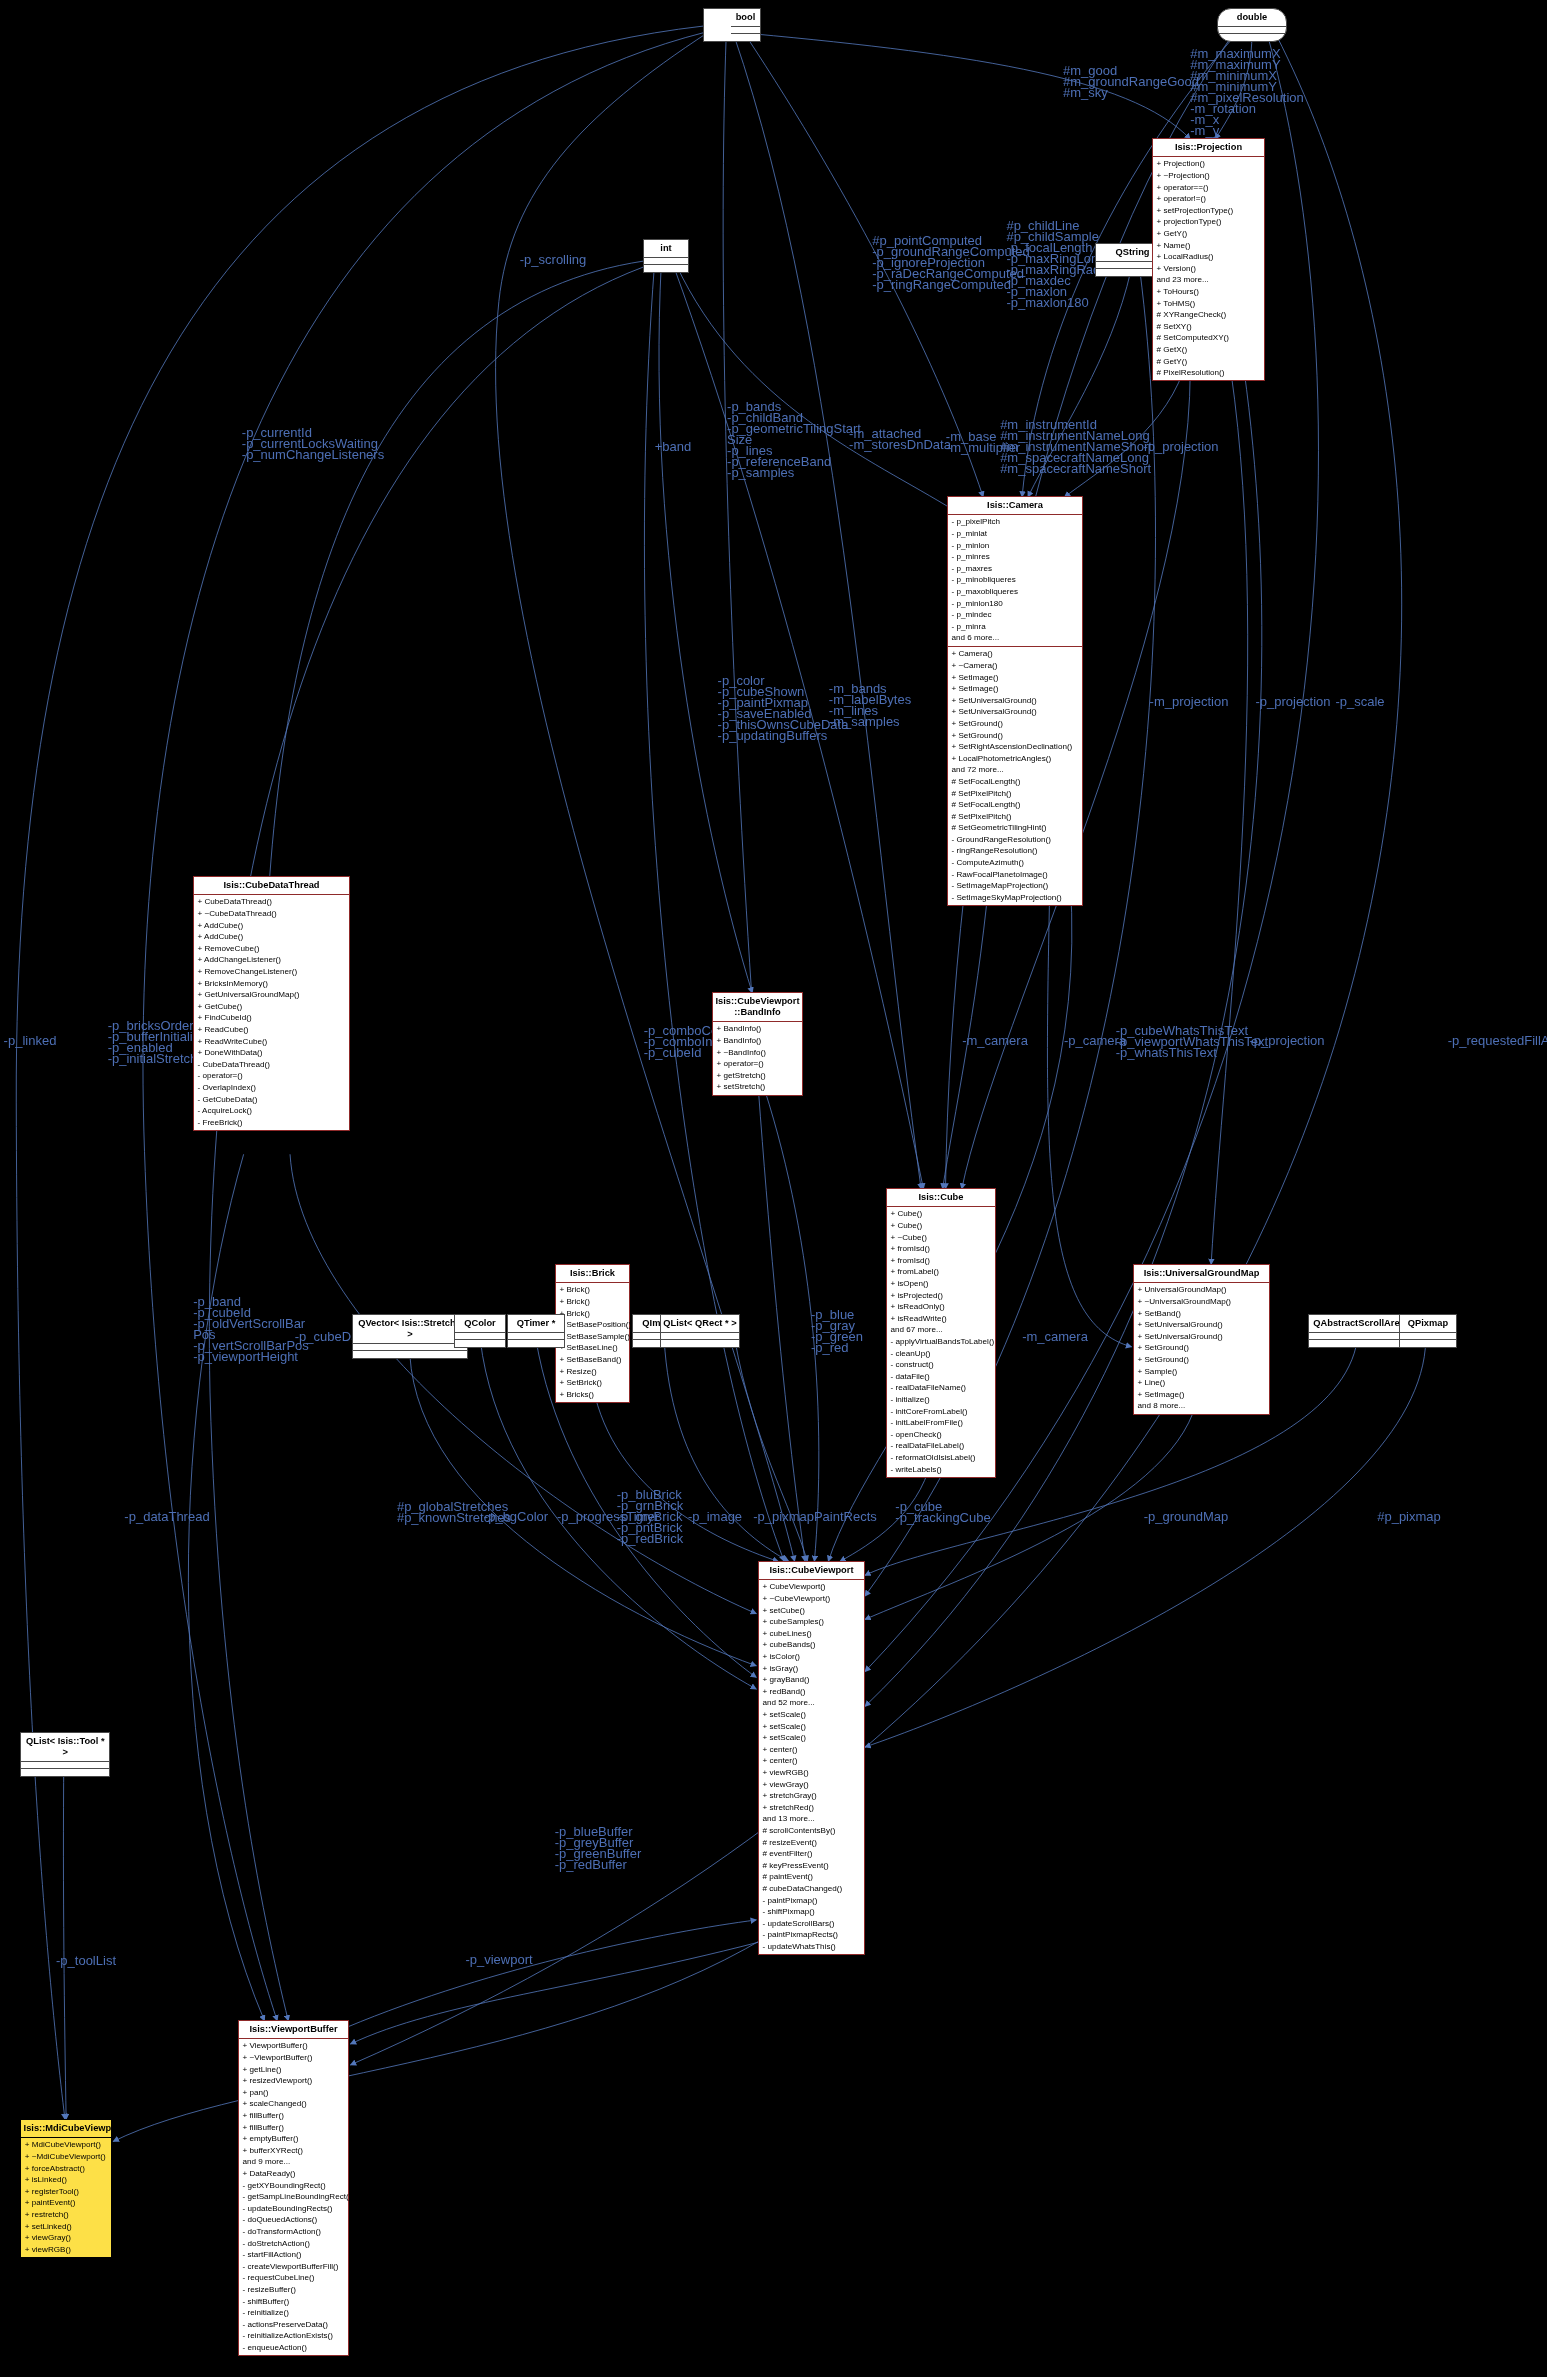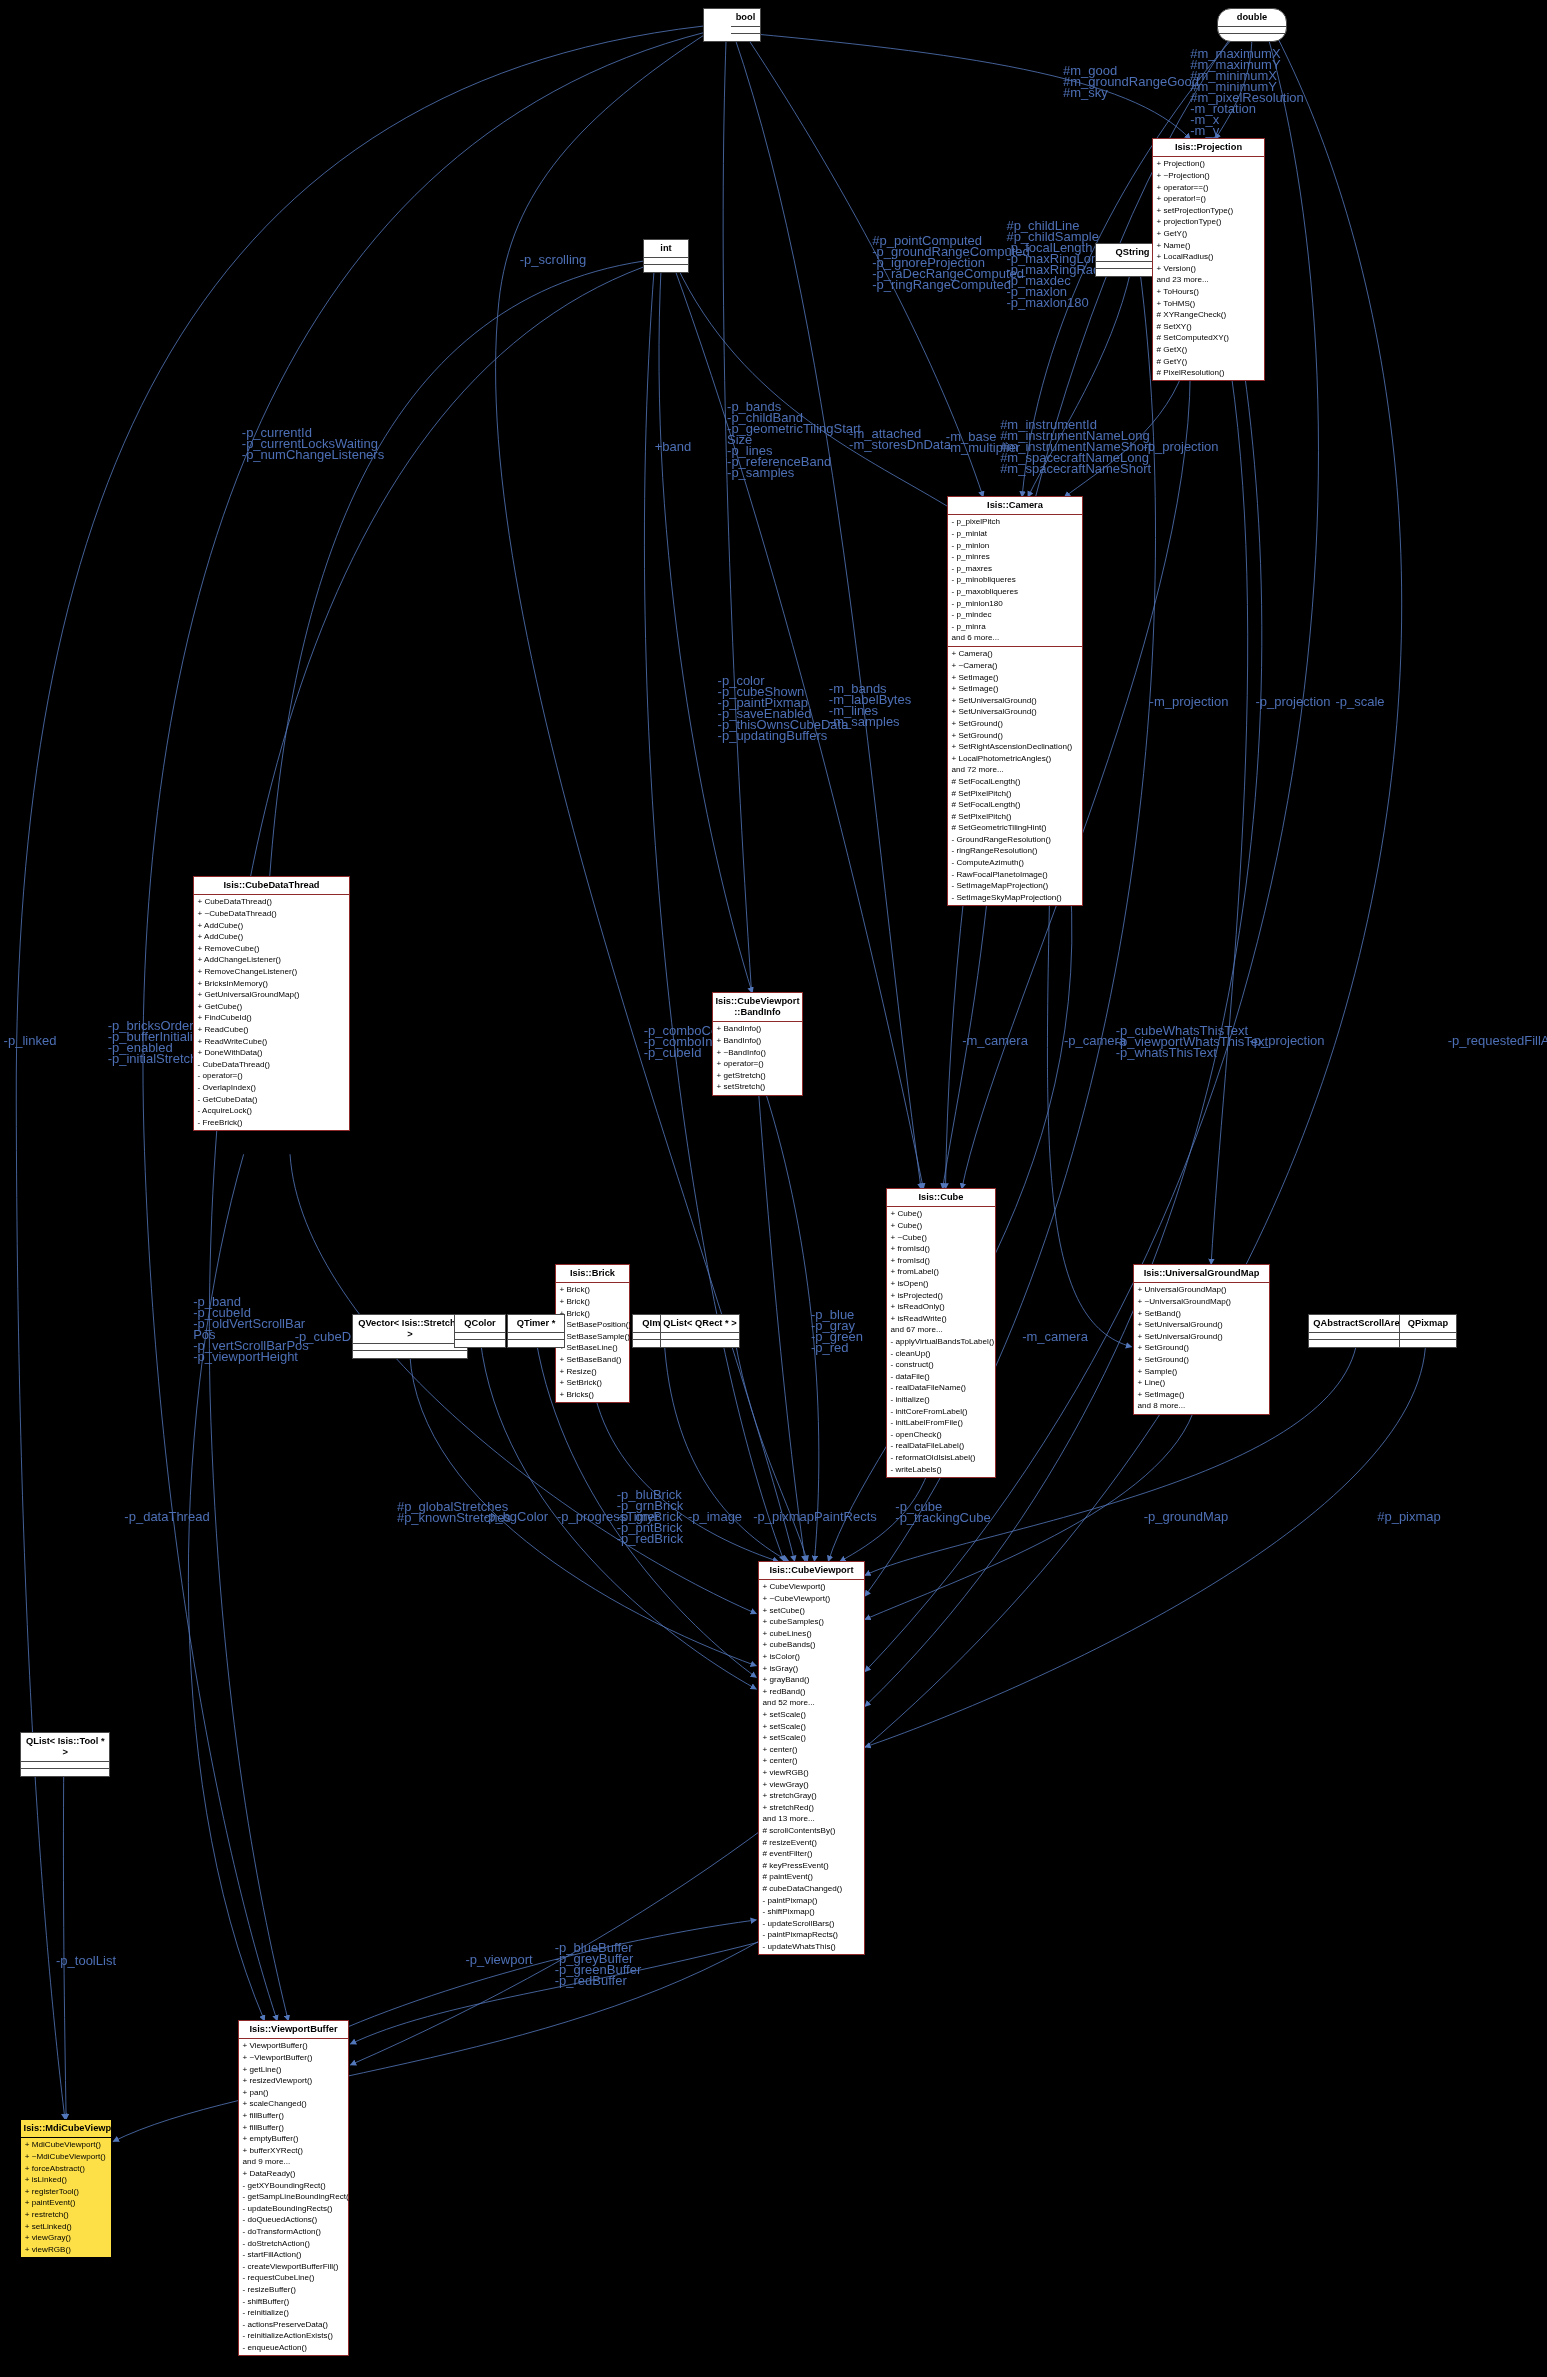--- a/index.html
+++ b/index.html
@@ -173,21 +173,21 @@
 -p_redBrick</div>
     <div class="elabel" style="left: 715px; top: 1511px;">-p_image</div>
     <div class="elabel" style="left: 815px; top: 1511px;">-p_pixmapPaintRects</div>
     <div class="elabel" style="left: 943px; top: 1501px;">-p_cube
 -p_trackingCube</div>
     <div class="elabel" style="left: 1186px; top: 1511px;">-p_groundMap</div>
     <div class="elabel" style="left: 1409px; top: 1511px;">#p_pixmap</div>
     <div class="elabel" style="left: 167px; top: 1511px;">-p_dataThread</div>
     <div class="elabel" style="left: 86px; top: 1955px;">-p_toolList</div>
     <div class="elabel" style="left: 499px; top: 1954px;">-p_viewport</div>
-    <div class="elabel" style="left: 598px; top: 1942px;">-p_blueBuffer
+    <div class="elabel" style="left: 598px; top: 1826px;">-p_blueBuffer
 -p_greyBuffer
 -p_greenBuffer
 -p_redBuffer</div>
     <div class="node kind-plain" style="left: 703px; top: 8.1px; width: 58px; padding-left: 27px;">
       <div class="title">bool</div>
       <div class="sec"></div>
       <div class="sec"></div>
     </div>
     <div class="node kind-plain" style="left: 1217px; top: 8.1px; width: 70px; border-radius: 14px;">
       <div class="title">double</div>

